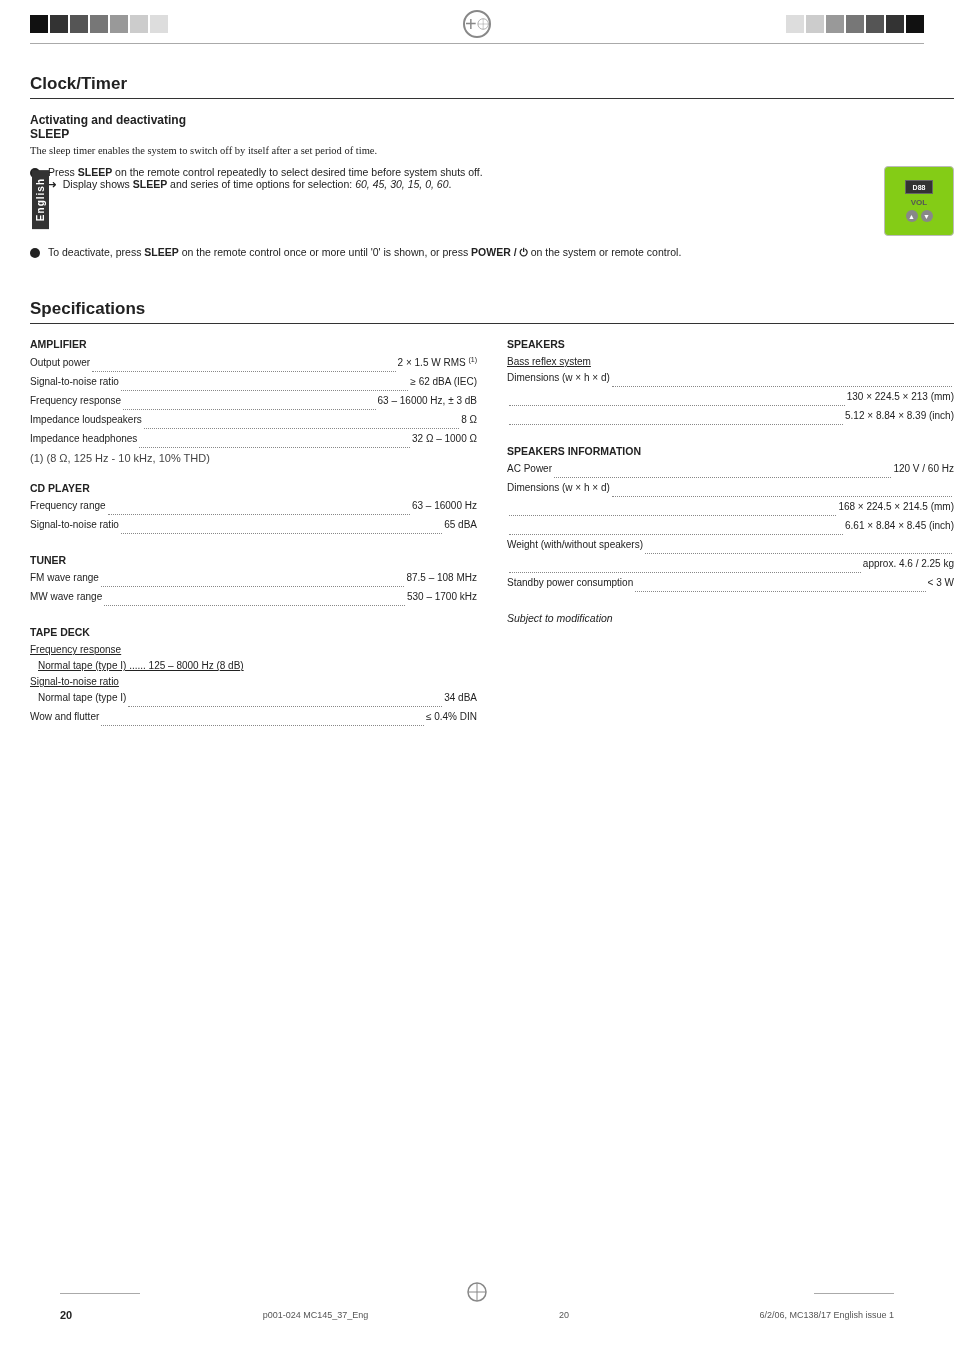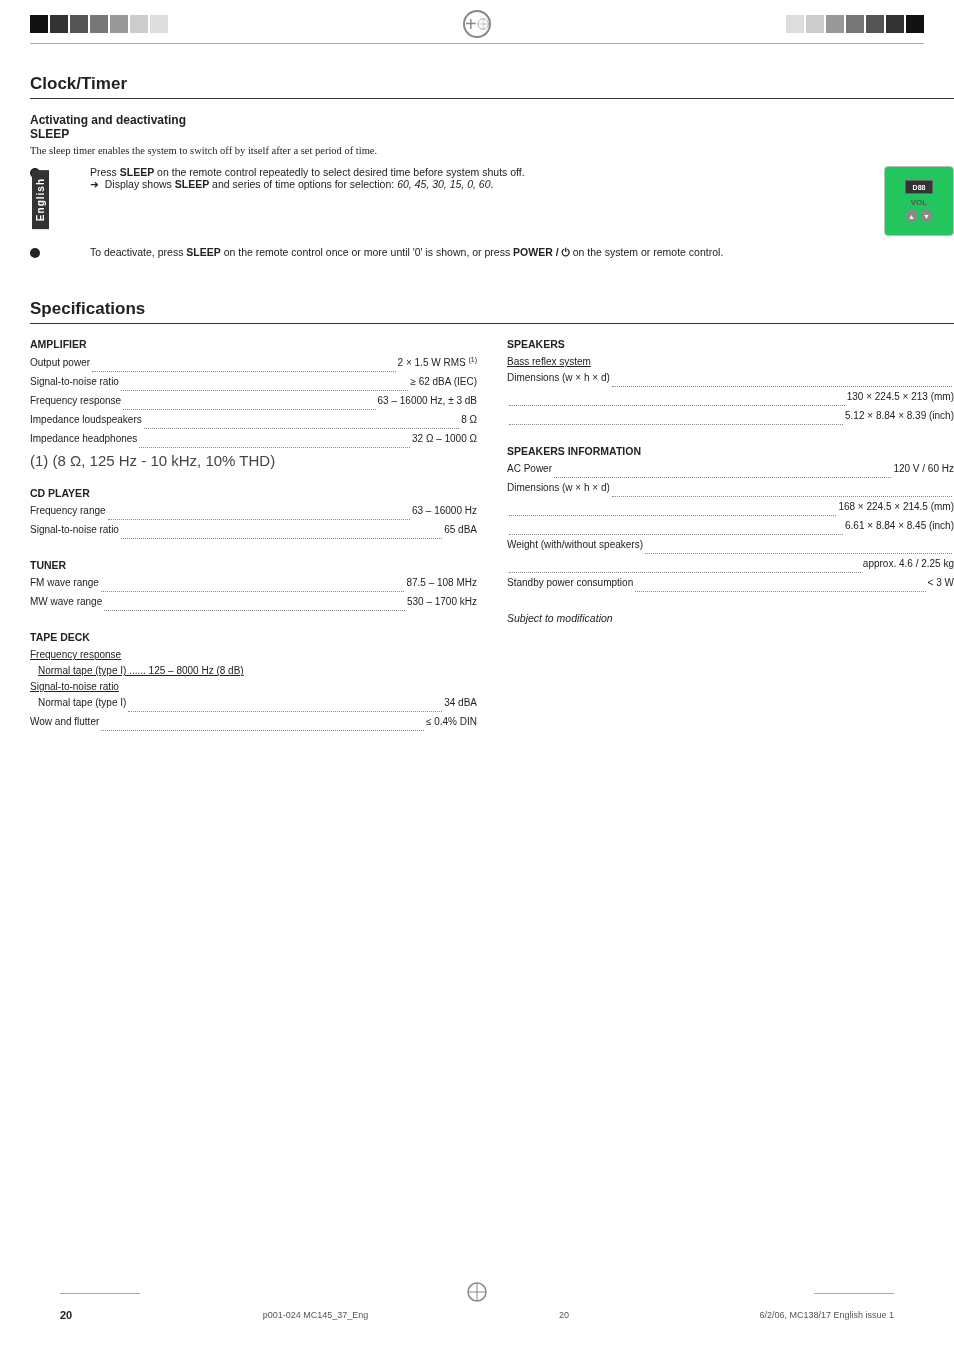--- a/index.html
+++ b/index.html
@@ -103,21 +103,20 @@
 
     .bullet-list {
       list-style: none;
       padding: 0;
     }
     .bullet-list li {
       display: flex;
       align-items: flex-start;
       margin-bottom: 10px;
       font-size: 10.5px;
-      gap: 42px;
     }
     .bullet-dot {
       width: 10px;
       height: 10px;
       border-radius: 50%;
       background: #222;
       margin-right: 8px;
       margin-top: 2px;
       flex-shrink: 0;
     }
@@ -141,21 +140,21 @@
       width: 70px;
       height: 70px;
       border: 1px solid #bbb;
       border-radius: 4px;
       display: flex;
       flex-direction: column;
       align-items: center;
       justify-content: center;
       font-size: 8px;
       color: #555;
-      background: #22c55e;
+      background: #84cc16;
       flex-shrink: 0;
     }
     .remote-img .display-box {
       width: 28px;
       height: 14px;
       border: 1px solid #666;
       background: #333;
       margin-bottom: 4px;
       display: flex;
       align-items: center;
@@ -200,21 +199,21 @@
     .spec-group {
       margin-bottom: 18px;
     }
     .spec-group-title {
       font-size: 10.5px;
       font-weight: bold;
       margin-bottom: 4px;
       border-bottom: none;
     }
     .spec-note {
-      font-size: 15px;
+      font-size: 11px;
       color: #444;
       margin-top: 2px;
     }
 
     .subject-to-mod {
       font-style: italic;
       font-size: 10.5px;
       margin-top: 8px;
     }
 

